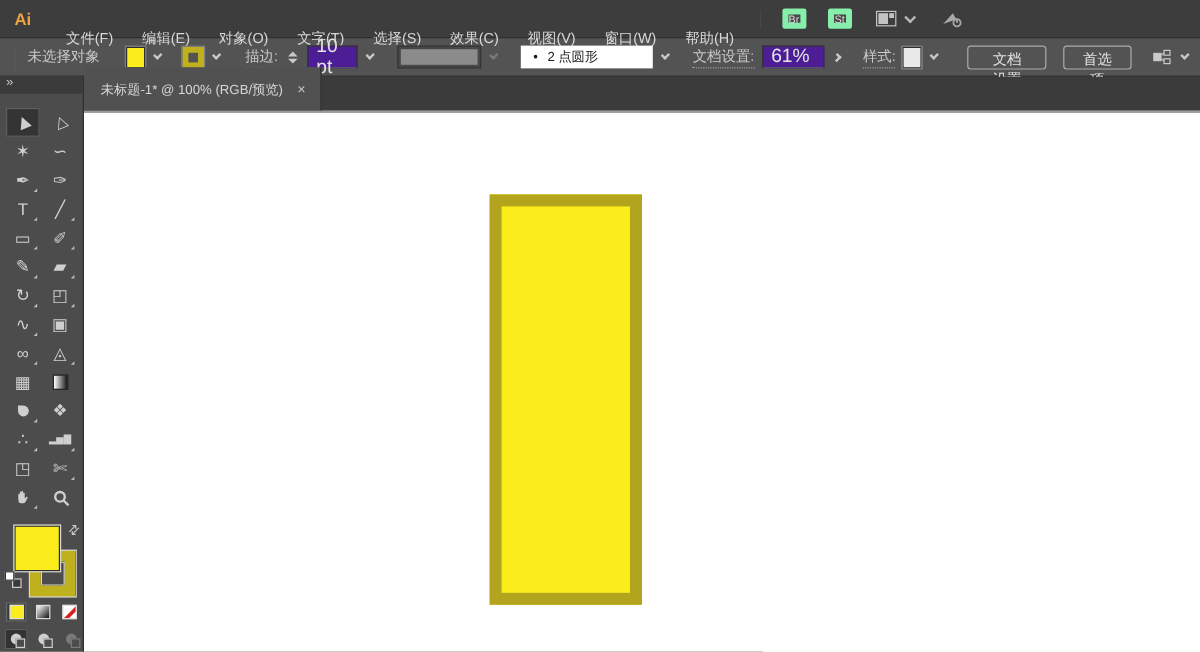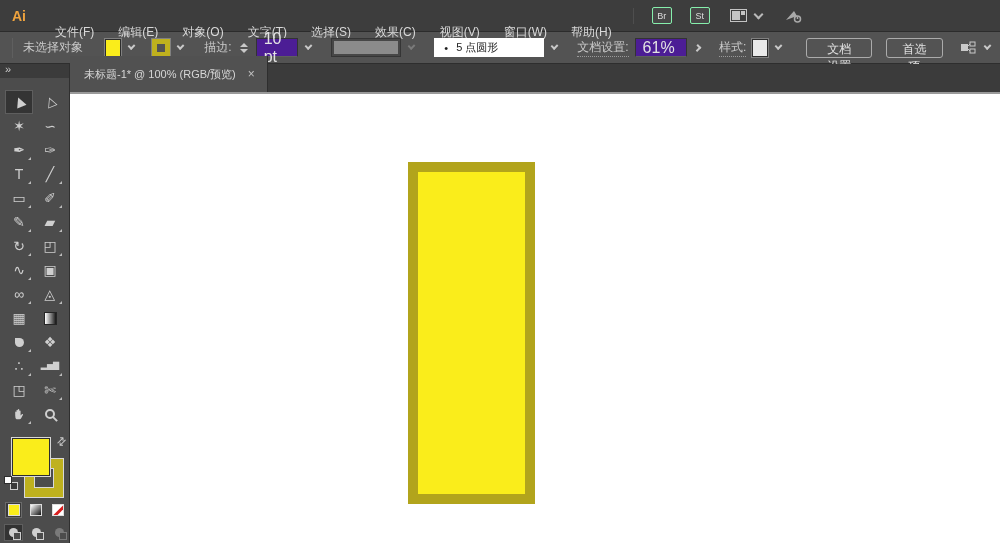--- a/index.html
+++ b/index.html
@@ -5,21 +5,21 @@
   * { box-sizing: border-box; margin: 0; padding: 0; }
   html,body { width:1000px; height:543px; overflow:hidden; }
   body { font-family:"Liberation Sans","DejaVu Sans",sans-serif; font-size:12px; color:#D6D6D6; background:#535353; }
 
   
   .menubar { height:32px; background:#3D3D3D; display:flex; align-items:center; gap:2px; padding:0 6px; border-bottom:1px solid #2C2C2C; }
   .ai-logo { width:26px; height:22px; display:flex; align-items:center; justify-content:center;
              color:#EFA33E; font-weight:bold; font-size:14px; margin-right:10px; }
   .menu-item { padding:4px 11px; color:#D9D9D9; cursor:default;margin-top:34px; }
   .msep { width:1px; height:16px; background:#2E2E2E; border-right:1px solid #4E4E4E; margin:0 8px; }
-  .sq-btn { width:20px; height:17px; border:1px solid #86efac; border-radius:2px; font-size:9px; color:#DDD;
+  .sq-btn { width:20px; height:17px; border:5px solid #86efac; border-radius:2px; font-size:9px; color:#DDD;
             display:flex; align-items:center; justify-content:center; margin:0 8px; background:#474747; }
   .ws-icon { width:17px; height:13px; border:1px solid #C4C4C4; margin-left:10px; position:relative; background:#3D3D3D; }
   .ws-icon::before { content:""; position:absolute; left:1px; top:1px; width:8px; height:9px; background:#C4C4C4; }
   .ws-icon::after  { content:""; position:absolute; right:1px; top:1px; width:4px; height:4px; background:#C4C4C4; }
   .chev { width:7px; height:7px; border-right:2px solid #B9B9B9; border-bottom:2px solid #B9B9B9;
           transform:rotate(45deg); display:inline-block; margin:0 6px 2px 6px; }
   .gpu { margin-left:14px; display:flex; align-items:center; }
 
   
   .controlbar { height:32px; background:#535353; display:flex; align-items:center; padding:0 8px; gap:6px; border-bottom:1px solid #2E2E2E; }
@@ -154,21 +154,21 @@
   <span class="field">10 pt</span>
   <span class="dd-chev"></span>
   <div style="width:8px"></div>
   <span class="profile-dd">
       <span class="bar"></span>
     </span>
   <span class="dd-chev dim"></span>
   <div style="width:8px"></div>
   <span class="brush-dd">
     <span>•</span>
-    <span>5 点圆形</span>
+    <span>2 点圆形</span>
   </span>
   <span class="dd-chev"></span>
   <div style="width:8px"></div>
   <span class="label link">文档设置:</span>
   <span class="field" style="min-width:52px">61%</span>
   <span class="right-chev"></span>
   <div style="width:10px"></div>
   <span class="label link">样式:</span>
   <span class="swatch style-swatch"></span>
   <span class="dd-chev"></span>

